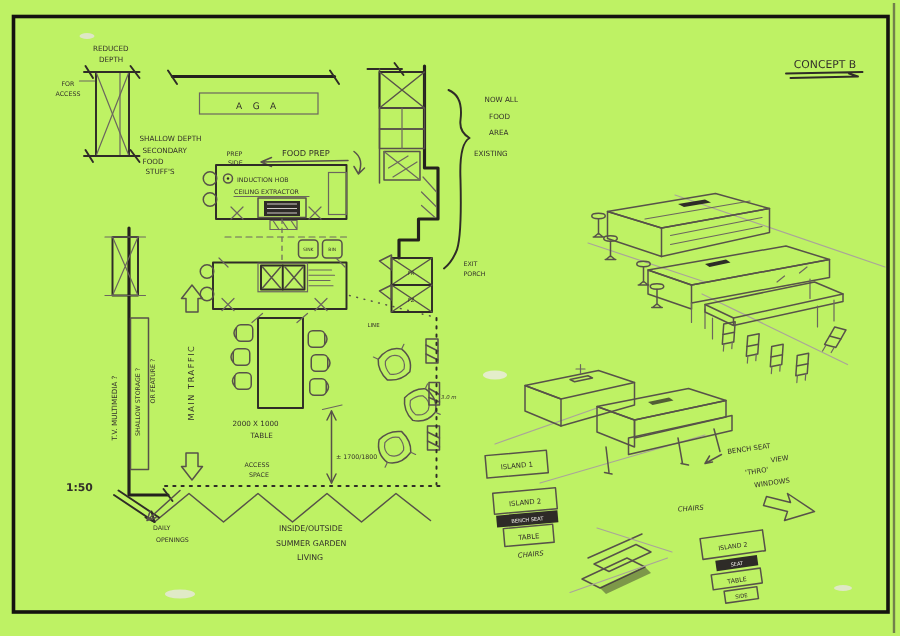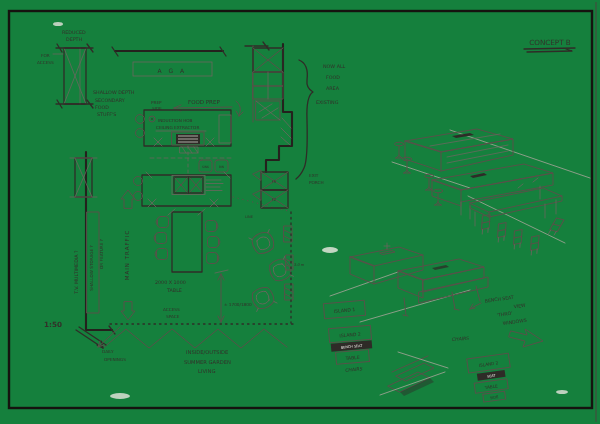--- a/index.html
+++ b/index.html
@@ -1,16 +1,16 @@
 <!DOCTYPE html>
 <html><head>
 <meta charset="utf-8">
 <style>
   html,body{margin:0;padding:0;background:#e9e7e1;}
-  .sheet{position:relative;width:600px;height:424px;background:#15803d;overflow:hidden;
+  .sheet{position:relative;width:600px;height:424px;background:#bef264;overflow:hidden;
          font-family:"DejaVu Sans",sans-serif;}
   svg{position:absolute;left:0;top:0;}
   svg text{font-family:"DejaVu Sans",sans-serif;fill:#33302a;}
   .t30{font-size:3px}.t34{font-size:3.4px}.t36{font-size:3.6px}.t42{font-size:4.2px}
   .t46{font-size:4.6px}.t48{font-size:4.8px}.t52{font-size:5.2px}
   .t55{font-size:5.5px}.t6{font-size:6px}.t7{font-size:7.2px}
   .bold{font-weight:bold}.ital{font-style:italic}.mid{text-anchor:middle}
   .ls1{letter-spacing:1px}.ls2{letter-spacing:2.5px}
   .wt{fill:#f2f0ec}
   .ink{stroke:#2f2c27;fill:none;stroke-width:1.3;stroke-linecap:round;stroke-linejoin:round}

